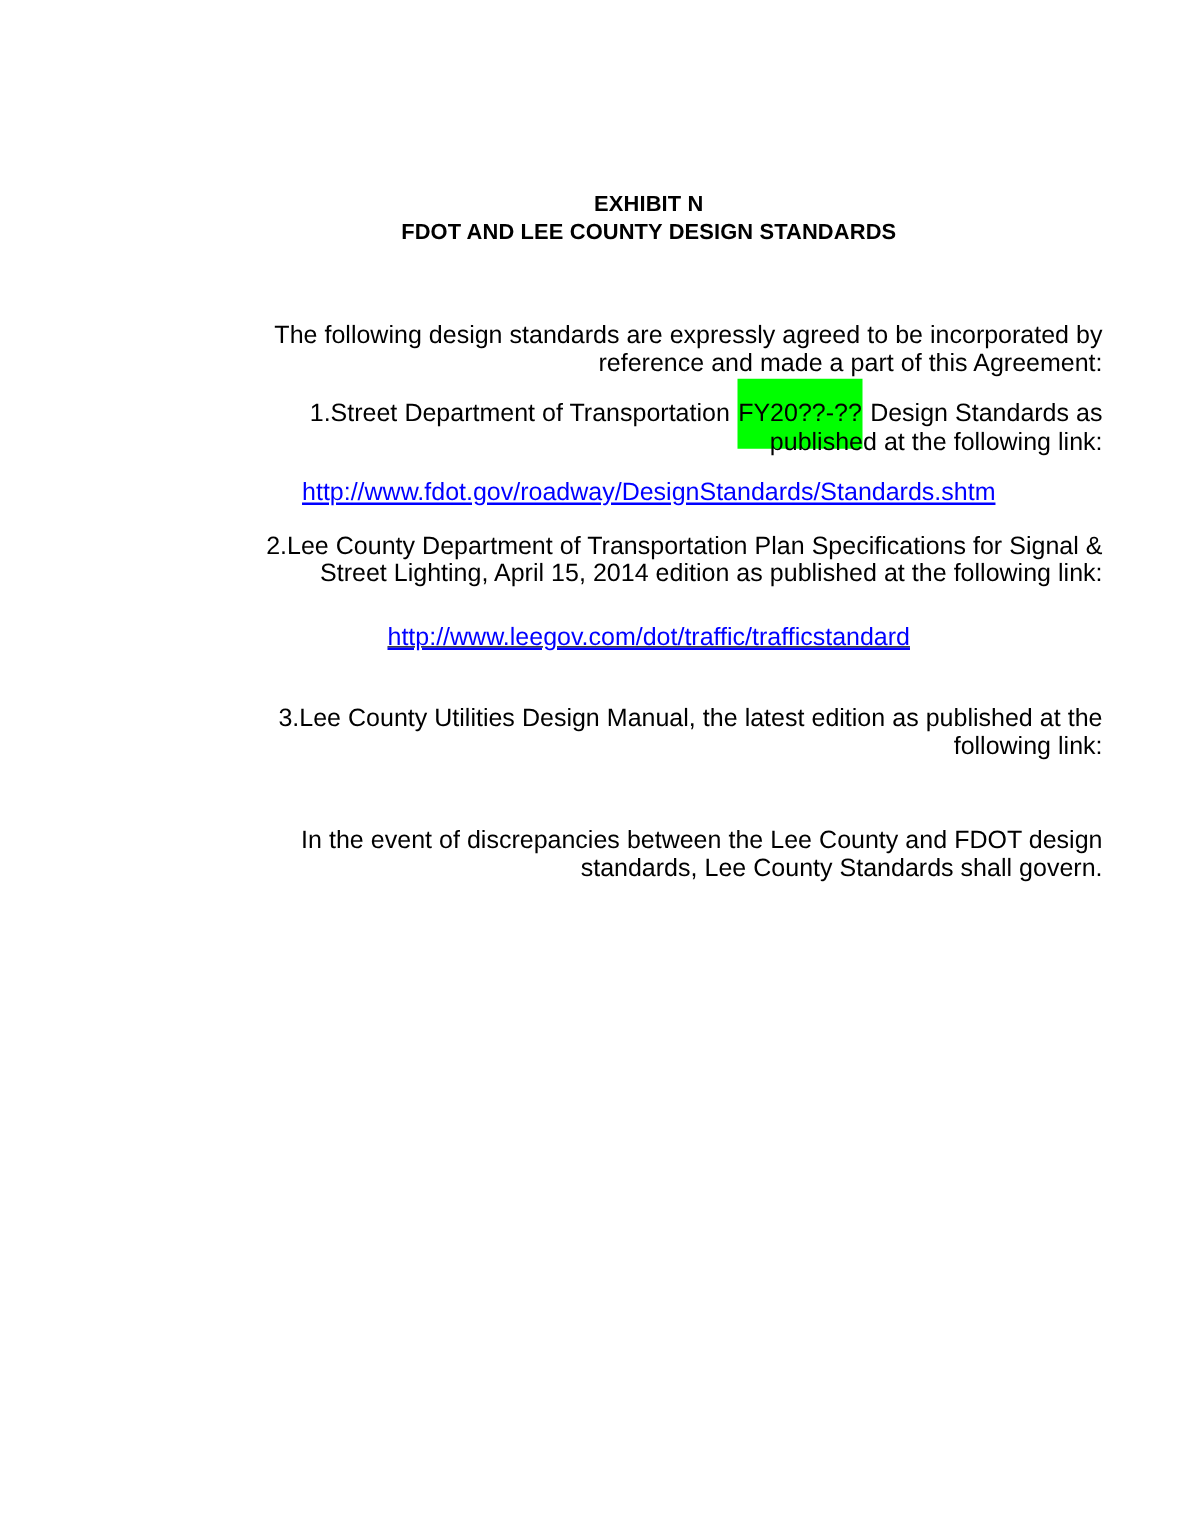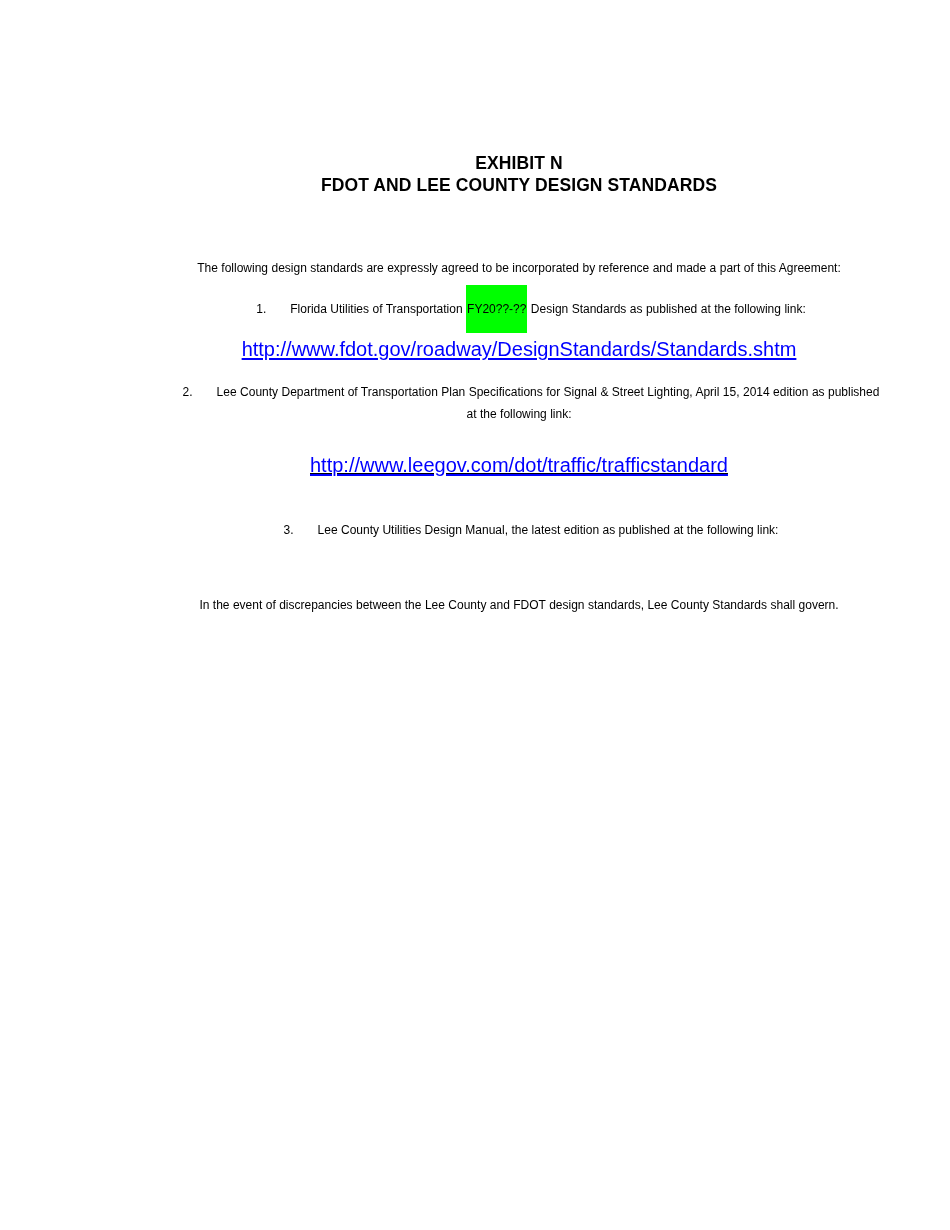--- a/index.html
+++ b/index.html
@@ -38,23 +38,23 @@
     line-height: 22px;
     letter-spacing: 0.1px;
     white-space: nowrap;
   }
   .title-line.underlined {
     text-underline-offset: 2px;
   }
 
   
   .para {
-    font-size: 12px;
+    font-size: 20px;
     line-height: 22.5px;
-    text-align: center;
+    text-align: right;
     margin: 0;
     word-spacing: 0.1px;
   }
   .para-intro {
     margin-top: 61px;
   }
   .para-item {
     margin-top: 18px;
   }
   .para-closing {
@@ -104,21 +104,21 @@
   <div class="content">
 
     <div class="title-block">
       <div class="title-line">EXHIBIT N</div>
       <div class="title-line underlined">FDOT AND LEE COUNTY DESIGN STANDARDS</div>
     </div>
 
     <p class="para para-intro">The following design standards are expressly agreed to be incorporated by reference and made a part of this Agreement:</p>
 
     <p class="para para-item">
-      <span class="item-num">1.</span><span>Florida Utilities of Transportation </span><span class="highlight">FY20??-??</span><span> Design Standards as published at the following link:</span>
+      <span class="item-num">1.</span><span>Street Department of Transportation </span><span class="highlight">FY20??-??</span><span> Design Standards as published at the following link:</span>
     </p>
 
     <div class="link-row link-row-1">
       <a class="doc-link" href="#">http://www.fdot.gov/roadway/DesignStandards/Standards.shtm</a>
     </div>
 
     <p class="para para-item">
       <span class="item-num">2.</span><span>Lee County Department of Transportation Plan Specifications for Signal &amp; Street Lighting, April 15, 2014 edition as published at the following link:</span>
     </p>
 

